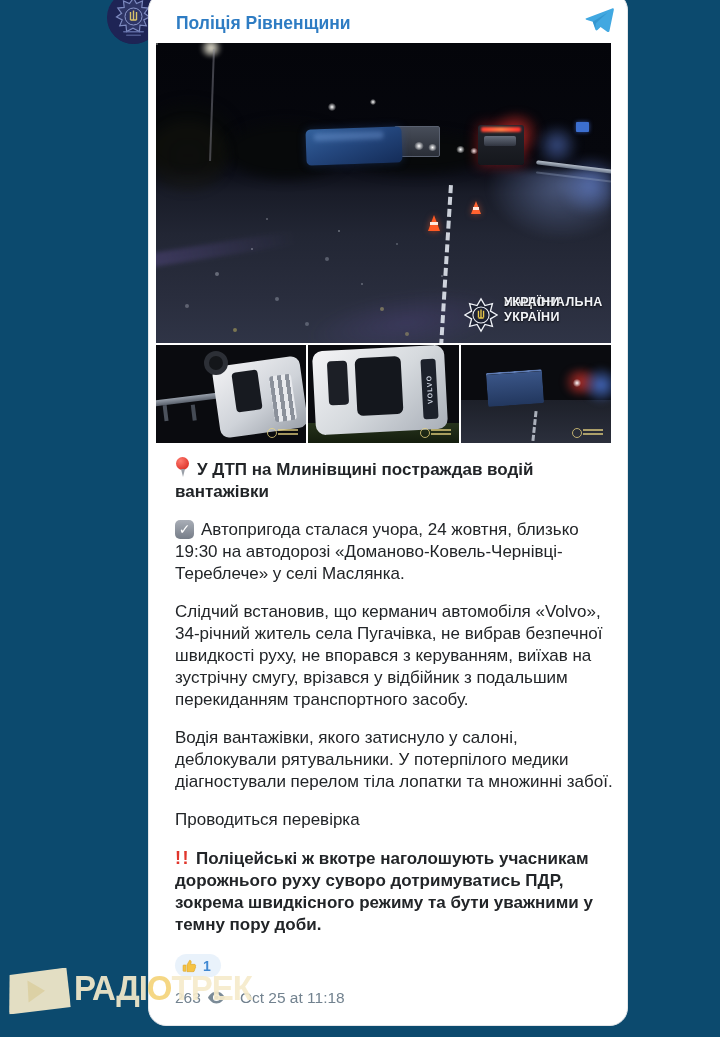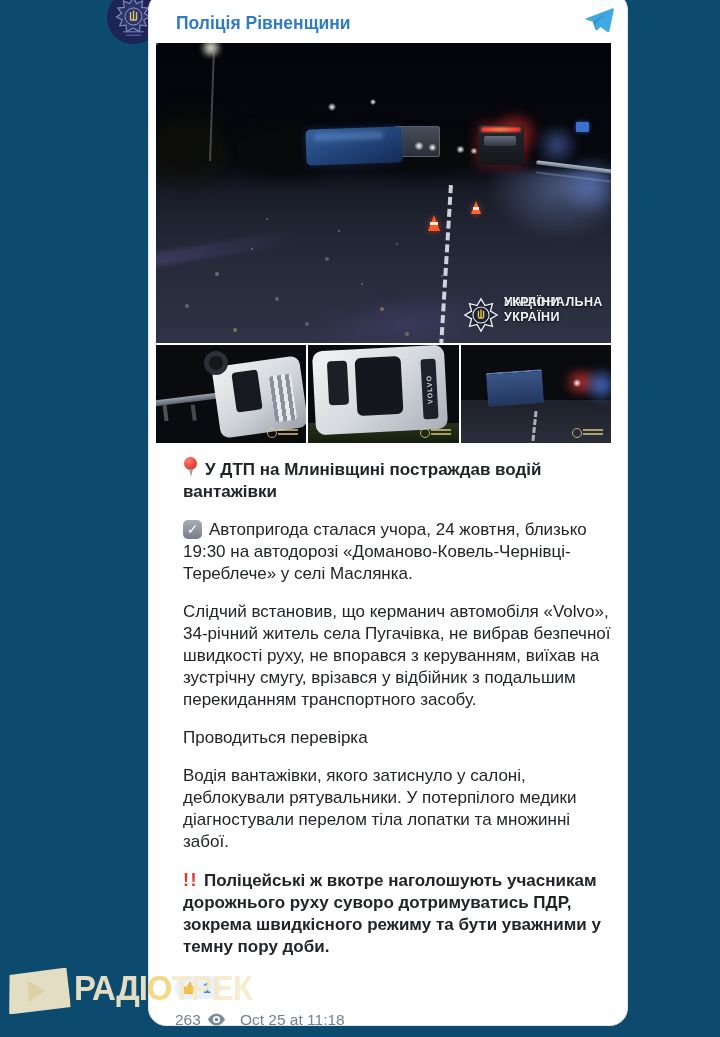--- a/index.html
+++ b/index.html
@@ -108,21 +108,21 @@
                  background:radial-gradient(circle,rgba(90,140,255,.75),rgba(90,140,255,0) 70%); filter:blur(3px); }
   .t3-dash { left:72px; top:66px; width:0; height:30px; border-left:3px dashed rgba(230,235,245,.7); transform:rotate(6deg); }
   .t-wm { right:5px; bottom:5px; width:34px; height:11px; opacity:.85; }
   .t-wm:before { content:""; position:absolute; left:0; top:1px; width:8px; height:8px; border-radius:50%;
                  border:1px solid rgba(235,215,130,.9); }
   .t-wm:after { content:""; position:absolute; left:11px; top:2px; width:20px; height:2px; background:rgba(235,215,130,.8);
                 box-shadow:0 4px 0 rgba(235,215,130,.8); }
 
   
   .post-text { padding:14px 14px 0 26px; color:#222528; font-size:17px; line-height:22px; }
-  .post-text p { margin:0 0 16px 8px; }
+  .post-text p { margin:0 0 16px 0; }
   .bold { font-weight:700; }
   .em-icon { display:inline-block; vertical-align:-3px; margin-right:7px; }
   .pin-icon { position:relative; width:15px; height:21px; }
   .pin-icon:before { content:""; position:absolute; left:1px; top:0; width:13px; height:13px; border-radius:50%;
                      background:radial-gradient(circle at 35% 30%,#ff7a6e,#e03a30 70%); }
   .pin-icon:after { content:""; position:absolute; left:6px; top:12px; width:0; height:0;
                     border:2px solid transparent; border-top:8px solid #9aa0a8; }
   .check-icon { width:19px; height:19px; border-radius:5px; vertical-align:-4px;
                 background:linear-gradient(180deg,#a9aeb7,#767d88); position:relative; }
   .check-icon:before { content:"✓"; position:absolute; left:0; top:0; width:100%; height:100%;
@@ -254,24 +254,24 @@
       <p class="bold">
         <span class="em-icon pin-icon"></span><span>У ДТП на Млинівщині постраждав водій вантажівки</span>
       </p>
       <p>
         <span class="em-icon check-icon"></span><span>Автопригода сталася учора, 24 жовтня, близько 19:30 на автодорозі «Доманово-Ковель-Чернівці-Тереблече» у селі Маслянка.</span>
       </p>
       <p>
         <span>Слідчий встановив, що керманич автомобіля «Volvo», 34-річний житель села Пугачівка, не вибрав безпечної швидкості руху, не впорався з керуванням, виїхав на зустрічну смугу, врізався у відбійник з подальшим перекиданням транспортного засобу.</span>
       </p>
       <p>
+        <span>Водія вантажівки, якого затиснуло у салоні, деблокували рятувальники. У потерпілого медики діагностували перелом тіла лопатки та множинні забої.</span>
+      </p>
+      <p>
         <span>Проводиться перевірка</span>
-      </p>
-      <p>
-        <span>Водія вантажівки, якого затиснуло у салоні, деблокували рятувальники. У потерпілого медики діагностували перелом тіла лопатки та множинні забої.</span>
       </p>
       <p class="bold">
         <span class="bangbang">!!</span><span>Поліцейські ж вкотре наголошують учасникам дорожнього руху суворо дотримуватись ПДР, зокрема швидкісного режиму та бути уважними у темну пору доби.</span>
       </p>
     </div>
 
     
     <div class="reaction">
       <svg width="16" height="16" viewBox="0 0 24 24">
         <path fill="#f6c344" stroke="#d99e1b" stroke-width=".8" d="M2.5 10.5h3.2V20H2.5c-.5 0-.9-.4-.9-.9v-7.7c0-.5.4-.9.9-.9zM7.4 20v-9.6l4.1-7c1 0 2.3.7 2.3 2.5 0 1-.5 2.6-.9 3.6h5.6c1.1 0 2 .9 2 2 0 .4-.1.8-.3 1.1.2.3.3.7.3 1.1 0 .7-.4 1.3-.9 1.7.1.3.2.6.2.9 0 .8-.5 1.5-1.2 1.8 0 .1.1.3.1.5 0 1.1-.9 1.9-2 1.9H7.4z"></path>

